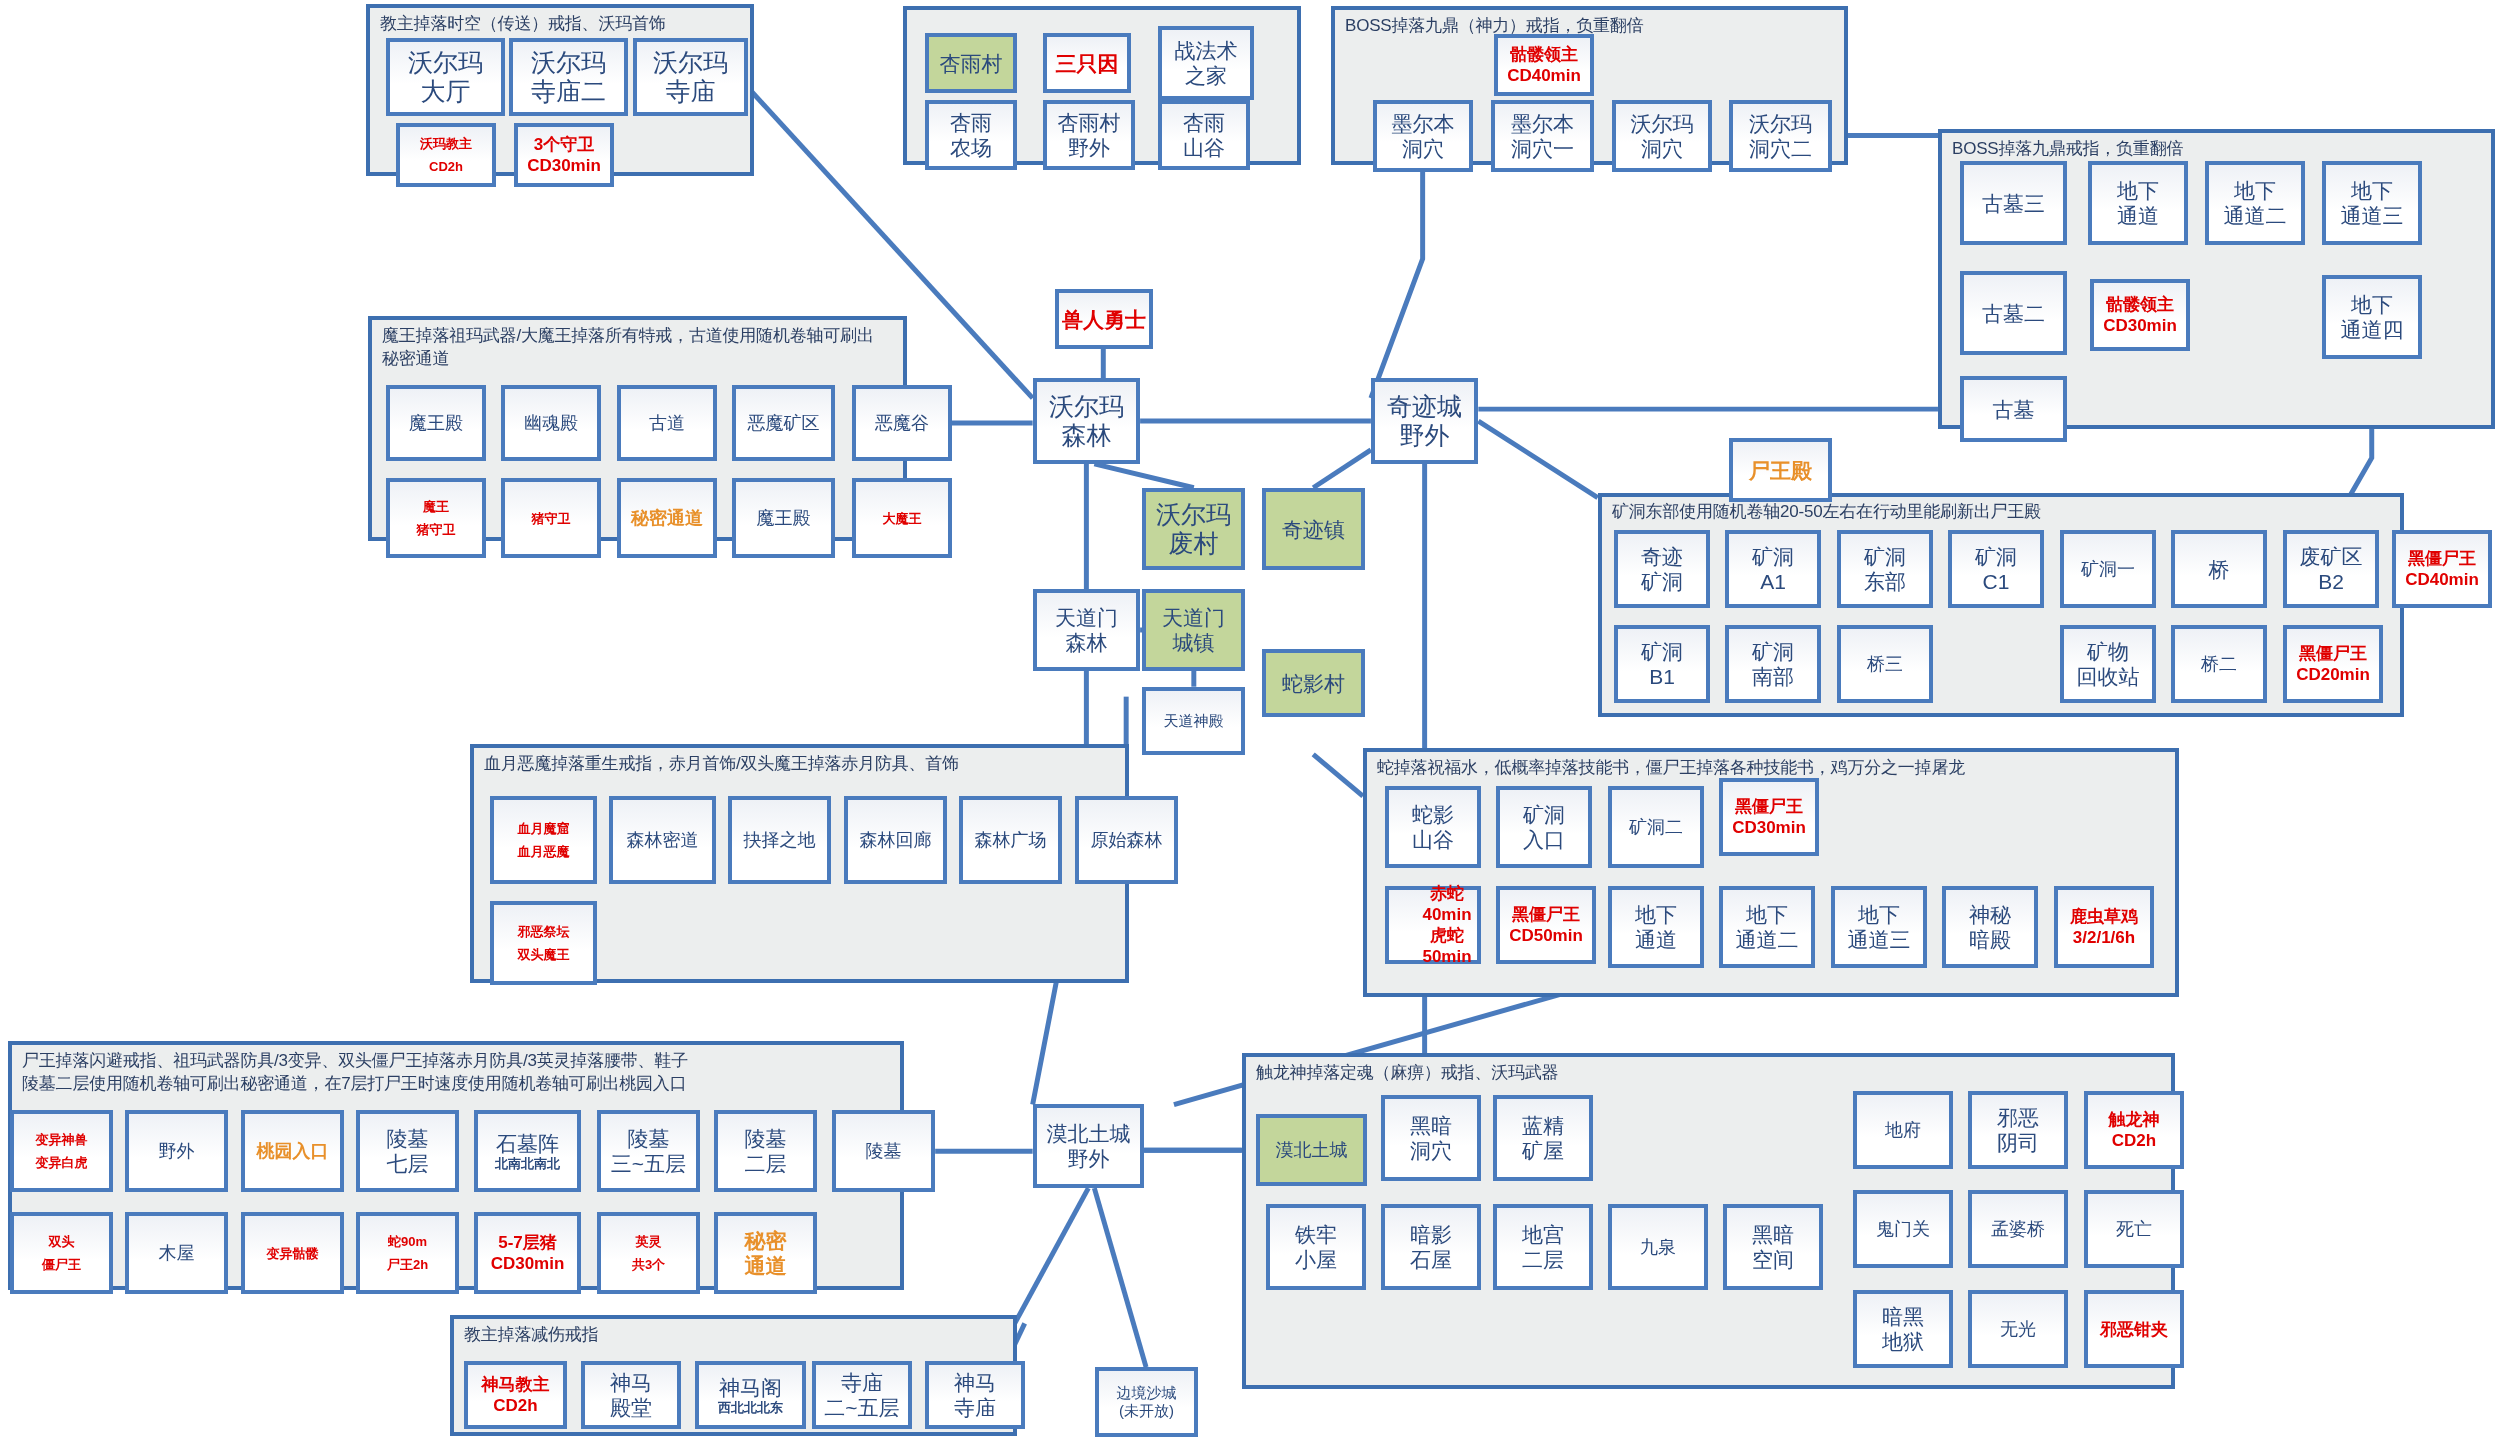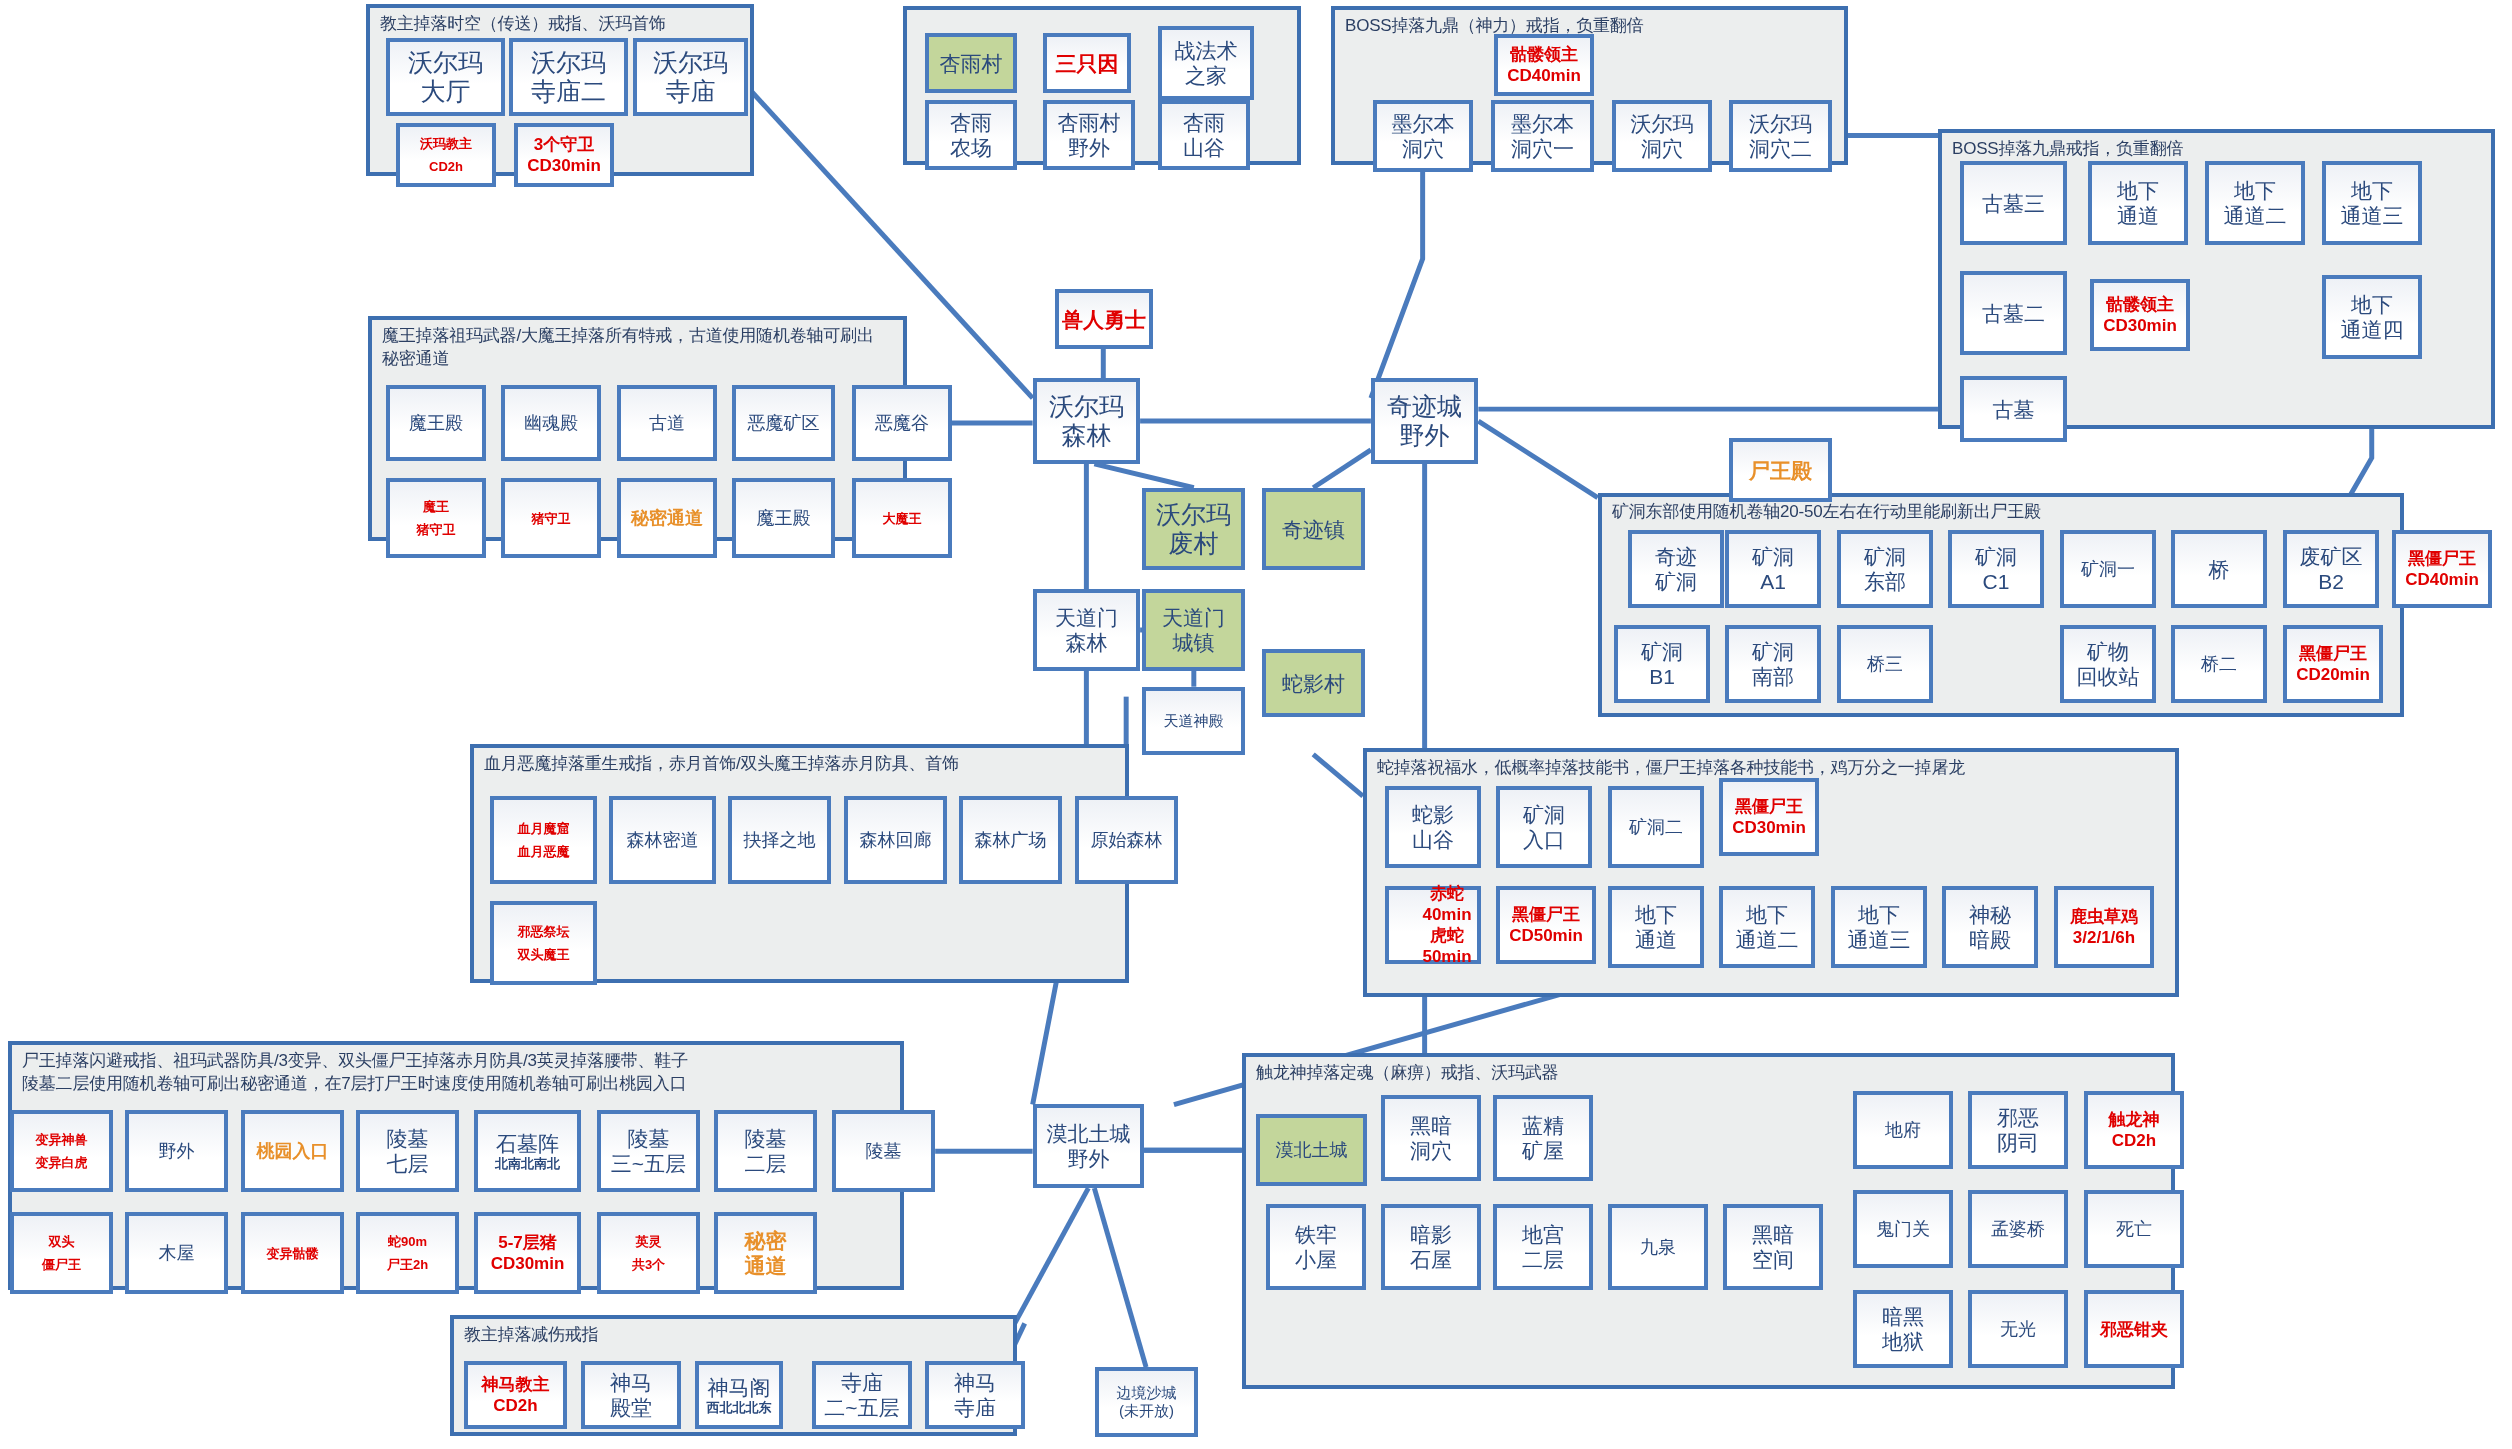--- a/index.html
+++ b/index.html
@@ -278,21 +278,21 @@
       <div class="node green" style="left: 1142px; top: 488px; width: 103px; height: 82px;">沃尔玛
 废村</div>
       <div class="node green sm" style="left: 1262px; top: 488px; width: 103px; height: 82px;">奇迹镇</div>
       <div class="node sm" style="left: 1033px; top: 589px; width: 107px; height: 82px;">天道门
 森林</div>
       <div class="node green sm" style="left: 1142px; top: 589px; width: 103px; height: 82px;">天道门
 城镇</div>
       <div class="node tiny" style="left: 1142px; top: 687px; width: 103px; height: 68px;">天道神殿</div>
       <div class="node green sm" style="left: 1262px; top: 649px; width: 103px; height: 68px;">蛇影村</div>
       <div class="node orange sm" style="left: 1729px; top: 438px; width: 103px; height: 64px;">尸王殿</div>
-      <div class="node sm" style="left: 1614px; top: 530px; width: 96px; height: 78px; margin-left: 14px;">奇迹
+      <div class="node sm" style="left: 1614px; top: 530px; width: 96px; height: 78px;">奇迹
 矿洞</div>
       <div class="node sm" style="left: 1725px; top: 530px; width: 96px; height: 78px;">矿洞
 A1</div>
       <div class="node sm" style="left: 1837px; top: 530px; width: 96px; height: 78px;">矿洞
 东部</div>
       <div class="node sm" style="left: 1948px; top: 530px; width: 96px; height: 78px;">矿洞
 C1</div>
       <div class="node xs" style="left: 2060px; top: 530px; width: 96px; height: 78px;">矿洞一</div>
       <div class="node sm" style="left: 2171px; top: 530px; width: 96px; height: 78px;">桥</div>
       <div class="node sm" style="left: 2283px; top: 530px; width: 96px; height: 78px;">废矿区
@@ -390,21 +390,21 @@
       <div class="node xs" style="left: 1968px; top: 1190px; width: 100px; height: 78px;">孟婆桥</div>
       <div class="node xs" style="left: 2084px; top: 1190px; width: 100px; height: 78px;">死亡</div>
       <div class="node sm" style="left: 1853px; top: 1290px; width: 100px; height: 78px;">暗黑
 地狱</div>
       <div class="node xs" style="left: 1968px; top: 1290px; width: 100px; height: 78px;">无光</div>
       <div class="node redsm" style="left: 2084px; top: 1290px; width: 100px; height: 78px;">邪恶钳夹</div>
       <div class="node redsm" style="left: 464px; top: 1361px; width: 103px; height: 68px;">神马教主
 CD2h</div>
       <div class="node sm" style="left: 581px; top: 1361px; width: 100px; height: 68px;">神马
 殿堂</div>
-      <div class="node sm stacked" style="left: 695px; top: 1361px; width: 88px; height: 68px;"><div><span>神马阁</span><span class="sub">西北北北东</span></div></div>
+      <div class="node sm stacked" style="left: 695px; top: 1361px; width: 111px; height: 68px;"><div><span>神马阁</span><span class="sub">西北北北东</span></div></div>
       <div class="node sm" style="left: 812px; top: 1361px; width: 100px; height: 68px;">寺庙
 二~五层</div>
       <div class="node sm" style="left: 925px; top: 1361px; width: 100px; height: 68px;">神马
 寺庙</div>
     </div>
 
 </div>
 
 
 </body></html>

